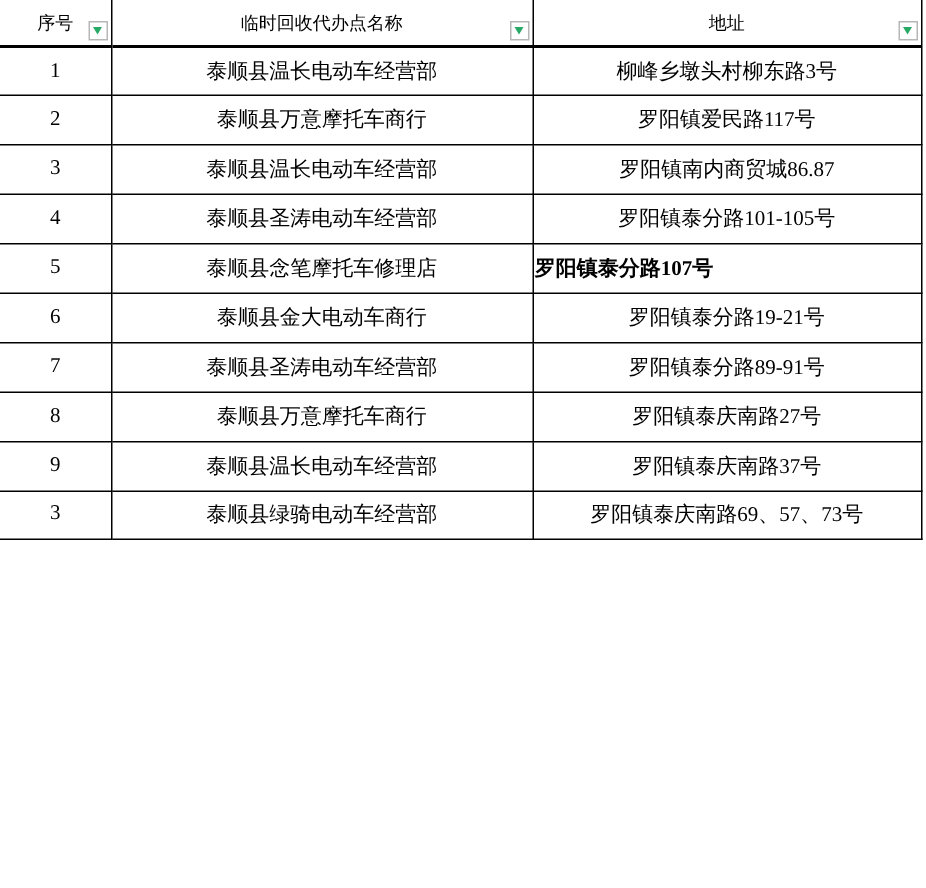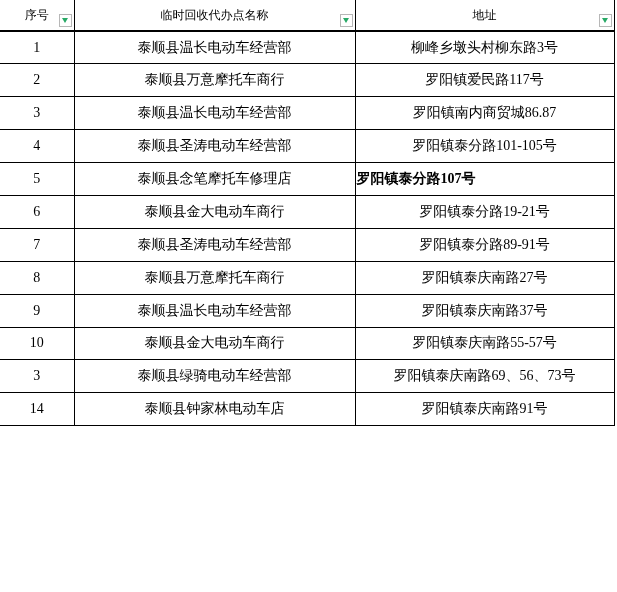--- a/index.html
+++ b/index.html
@@ -146,29 +146,19 @@
     <td class="c-no">8</td>
     <td class="c-name">泰顺县万意摩托车商行</td>
     <td class="c-addr">罗阳镇泰庆南路27号</td>
   </tr>
         <tr>
     <td class="c-no">9</td>
     <td class="c-name">泰顺县温长电动车经营部</td>
     <td class="c-addr">罗阳镇泰庆南路37号</td>
   </tr>
         <tr>
-    <td class="c-no">10</td>
-    <td class="c-name">泰顺县金大电动车商行</td>
-    <td class="c-addr">罗阳镇泰庆南路55-57号</td>
-  </tr>
-        <tr>
     <td class="c-no">3</td>
     <td class="c-name">泰顺县绿骑电动车经营部</td>
-    <td class="c-addr">罗阳镇泰庆南路69、56、73号</td>
-  </tr>
-        <tr>
-    <td class="c-no">14</td>
-    <td class="c-name">泰顺县钟家林电动车店</td>
-    <td class="c-addr">罗阳镇泰庆南路91号</td>
+    <td class="c-addr">罗阳镇泰庆南路69、57、73号</td>
   </tr>
       </tbody>
   </table>
 </div>
 
 </body></html>

